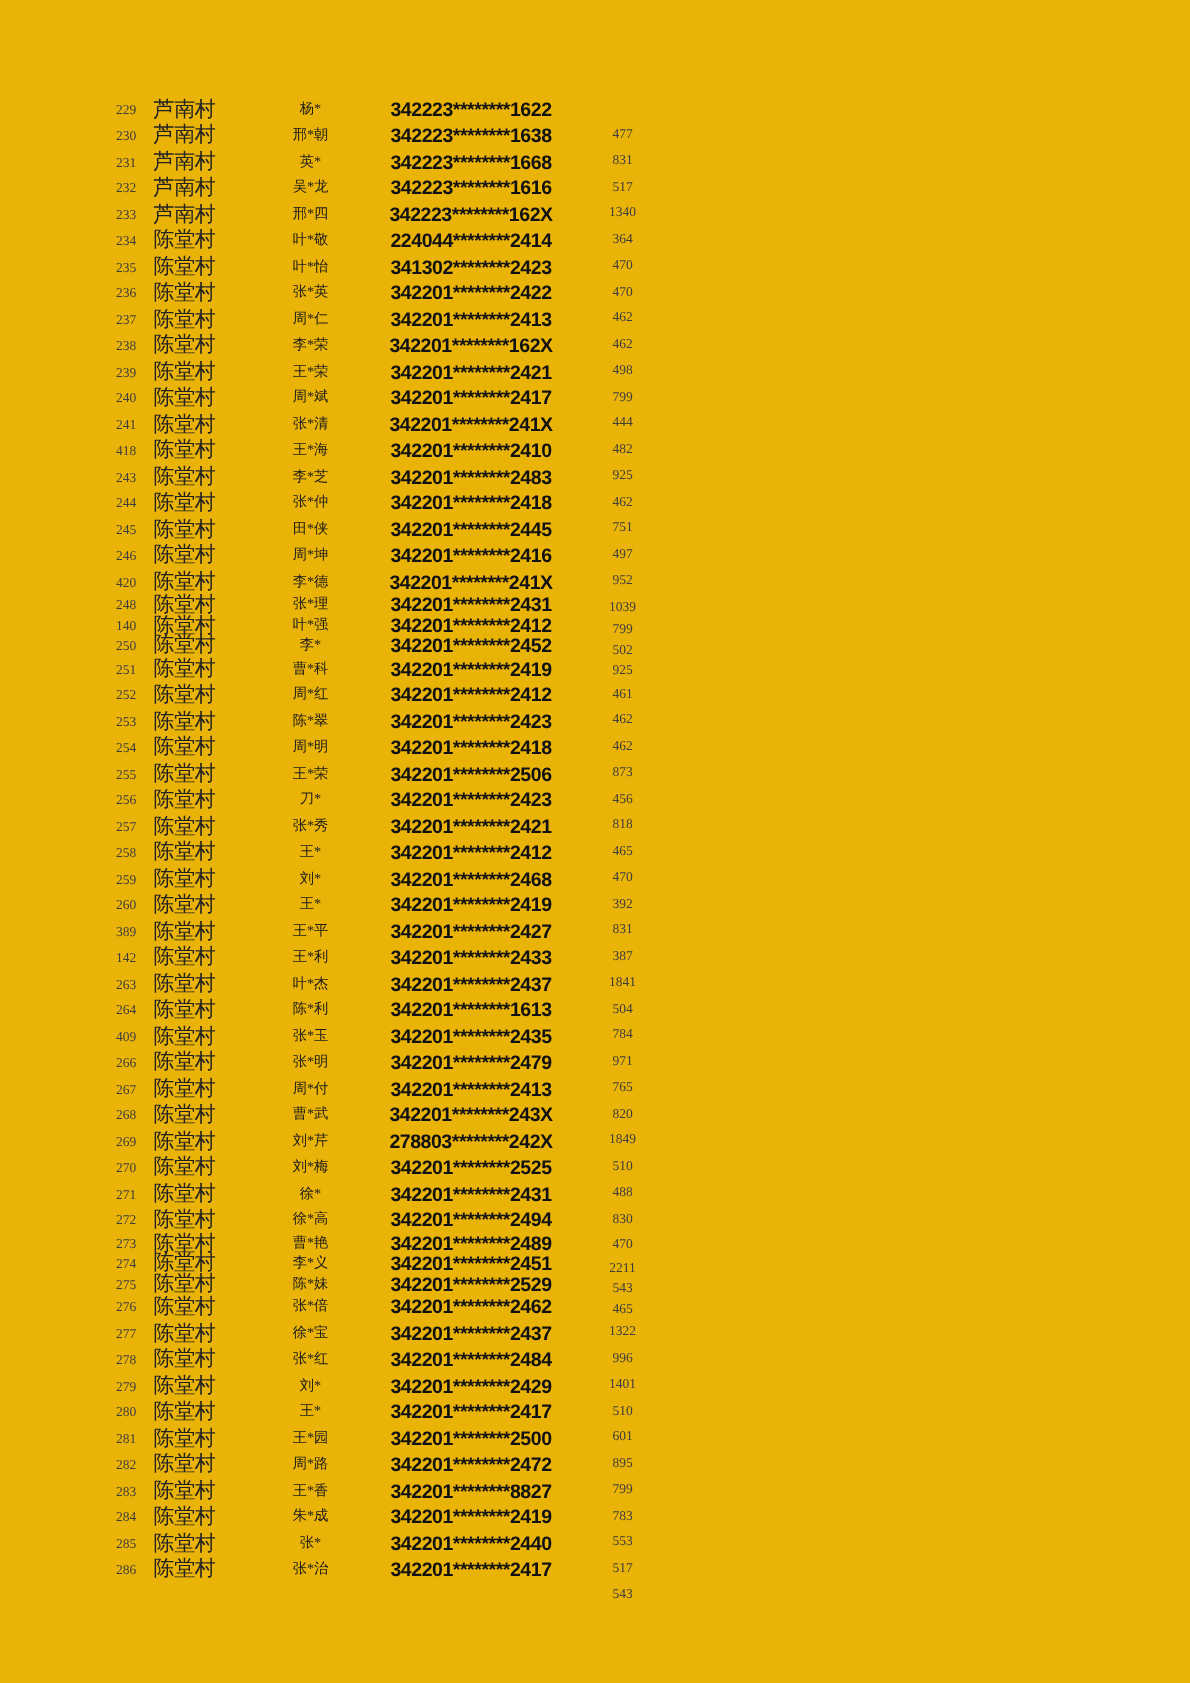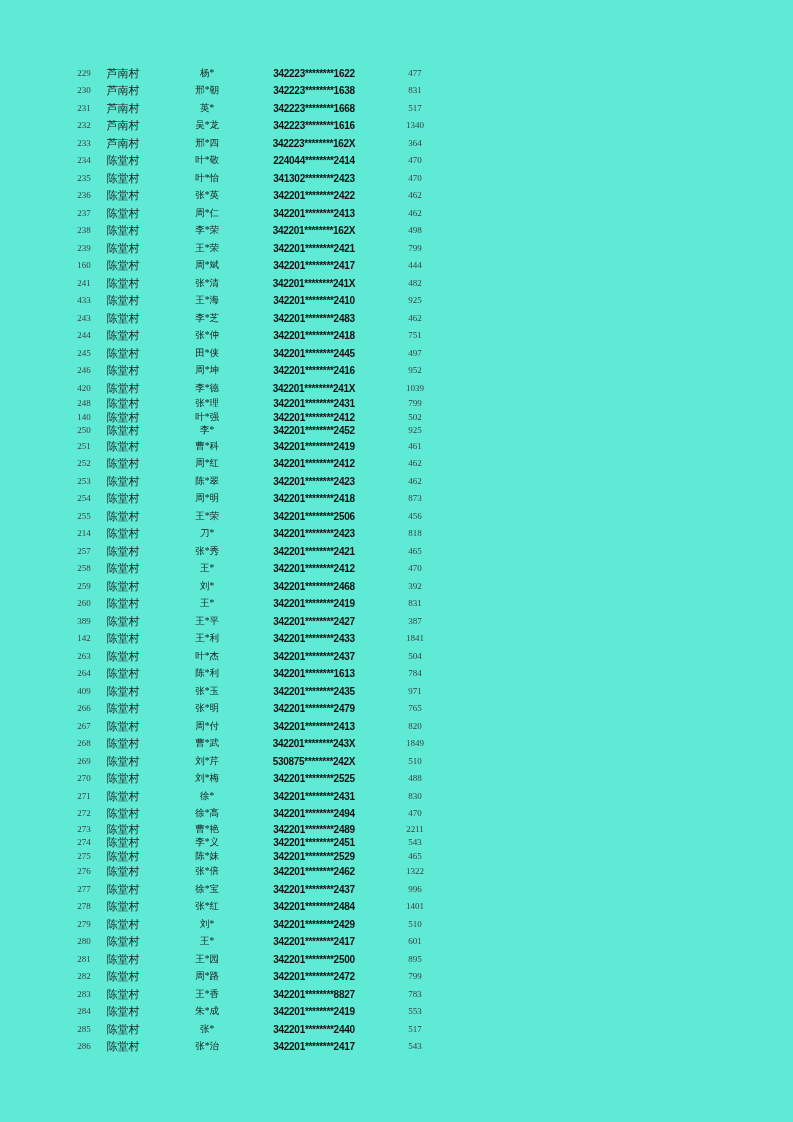--- a/index.html
+++ b/index.html
@@ -1,20 +1,20 @@
 <!DOCTYPE html>
 <html><head>
 <meta charset="utf-8">
 <style>
   html, body { margin: 0; padding: 0; background: #ffffff; }
   .page {
     position: relative;
     width: 793px;
     height: 1122px;
-    background: #5eead4;
+    background: #eab308;
     overflow: hidden;
     font-family: "Liberation Serif", "DejaVu Serif", serif;
   }
   .record-table {
     position: absolute;
     left: 0;
     top: 64px;
     width: 793px;
   }
   .row {
@@ -33,42 +33,43 @@
     white-space: nowrap;
   }
   .c-no {
     left: 84px;
     font-size: 9px;
     color: #3d3d3d;
     font-family: "Liberation Serif", "DejaVu Serif", serif;
   }
   .c-village {
     left: 123px;
-    font-size: 11px;
+    font-size: 14px;
     color: #222222;
     letter-spacing: -0.2px;
   }
   .c-name {
     left: 207px;
     font-size: 9.5px;
     color: #1a1a1a;
   }
   .c-id {
     left: 314px;
-    font-size: 10px;
+    font-size: 13px;
     font-weight: 700;
     letter-spacing: -0.3px;
     color: #111111;
     font-family: "Liberation Sans", "DejaVu Sans", sans-serif;
   }
   .c-amount {
     left: 415px;
     font-size: 9px;
     color: #3d3d3d;
     font-family: "Liberation Serif", "DejaVu Serif", serif;
+    margin-top: 16px;
   }
 </style>
 </head>
 <body>
 
 <div class="page">
   <div class="record-table">
   <div class="row">
     <span class="cell c-no">229</span>
     <span class="cell c-village">芦南村</span>
@@ -151,37 +152,37 @@
 
   <div class="row">
     <span class="cell c-no">239</span>
     <span class="cell c-village">陈堂村</span>
     <span class="cell c-name">王*荣</span>
     <span class="cell c-id">342201********2421</span>
     <span class="cell c-amount">799</span>
   </div>
 
   <div class="row">
-    <span class="cell c-no">160</span>
+    <span class="cell c-no">240</span>
     <span class="cell c-village">陈堂村</span>
     <span class="cell c-name">周*斌</span>
     <span class="cell c-id">342201********2417</span>
     <span class="cell c-amount">444</span>
   </div>
 
   <div class="row">
     <span class="cell c-no">241</span>
     <span class="cell c-village">陈堂村</span>
     <span class="cell c-name">张*清</span>
     <span class="cell c-id">342201********241X</span>
     <span class="cell c-amount">482</span>
   </div>
 
   <div class="row">
-    <span class="cell c-no">433</span>
+    <span class="cell c-no">418</span>
     <span class="cell c-village">陈堂村</span>
     <span class="cell c-name">王*海</span>
     <span class="cell c-id">342201********2410</span>
     <span class="cell c-amount">925</span>
   </div>
 
   <div class="row">
     <span class="cell c-no">243</span>
     <span class="cell c-village">陈堂村</span>
     <span class="cell c-name">李*芝</span>
@@ -279,21 +280,21 @@
 
   <div class="row">
     <span class="cell c-no">255</span>
     <span class="cell c-village">陈堂村</span>
     <span class="cell c-name">王*荣</span>
     <span class="cell c-id">342201********2506</span>
     <span class="cell c-amount">456</span>
   </div>
 
   <div class="row">
-    <span class="cell c-no">214</span>
+    <span class="cell c-no">256</span>
     <span class="cell c-village">陈堂村</span>
     <span class="cell c-name">刀*</span>
     <span class="cell c-id">342201********2423</span>
     <span class="cell c-amount">818</span>
   </div>
 
   <div class="row">
     <span class="cell c-no">257</span>
     <span class="cell c-village">陈堂村</span>
     <span class="cell c-name">张*秀</span>
@@ -386,21 +387,21 @@
     <span class="cell c-village">陈堂村</span>
     <span class="cell c-name">曹*武</span>
     <span class="cell c-id">342201********243X</span>
     <span class="cell c-amount">1849</span>
   </div>
 
   <div class="row">
     <span class="cell c-no">269</span>
     <span class="cell c-village">陈堂村</span>
     <span class="cell c-name">刘*芹</span>
-    <span class="cell c-id">530875********242X</span>
+    <span class="cell c-id">278803********242X</span>
     <span class="cell c-amount">510</span>
   </div>
 
   <div class="row">
     <span class="cell c-no">270</span>
     <span class="cell c-village">陈堂村</span>
     <span class="cell c-name">刘*梅</span>
     <span class="cell c-id">342201********2525</span>
     <span class="cell c-amount">488</span>
   </div>

